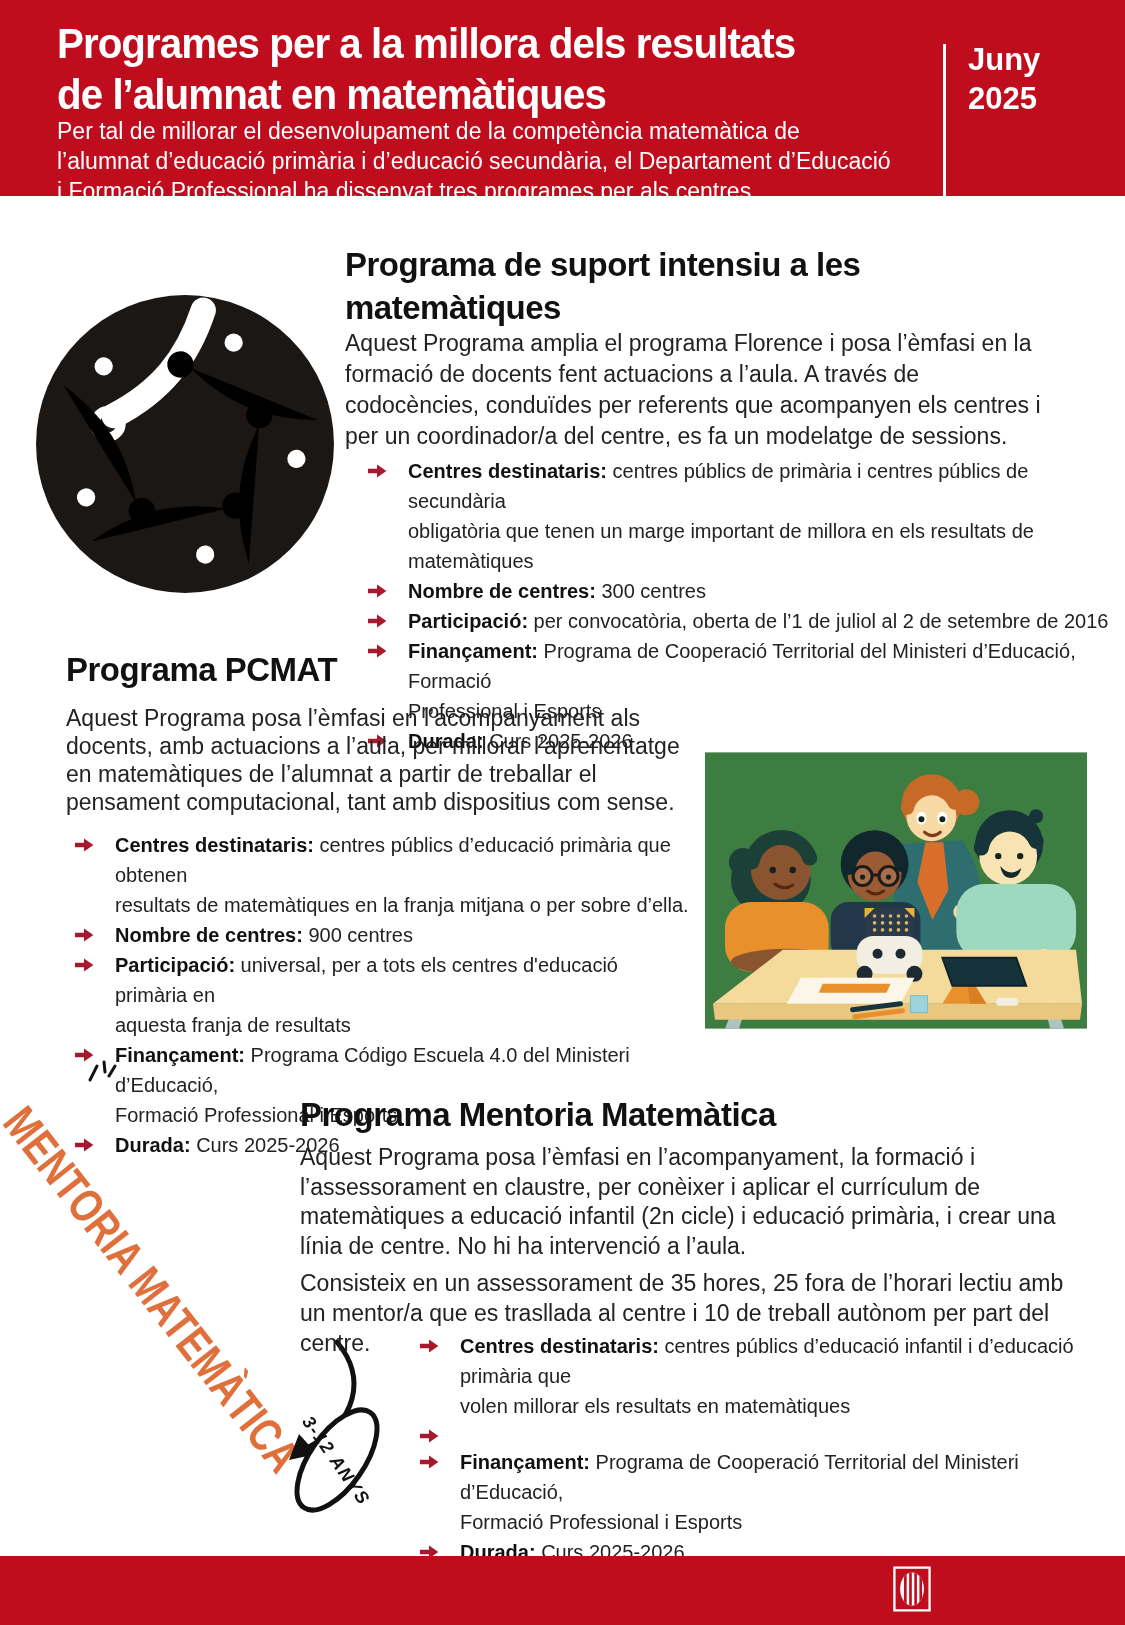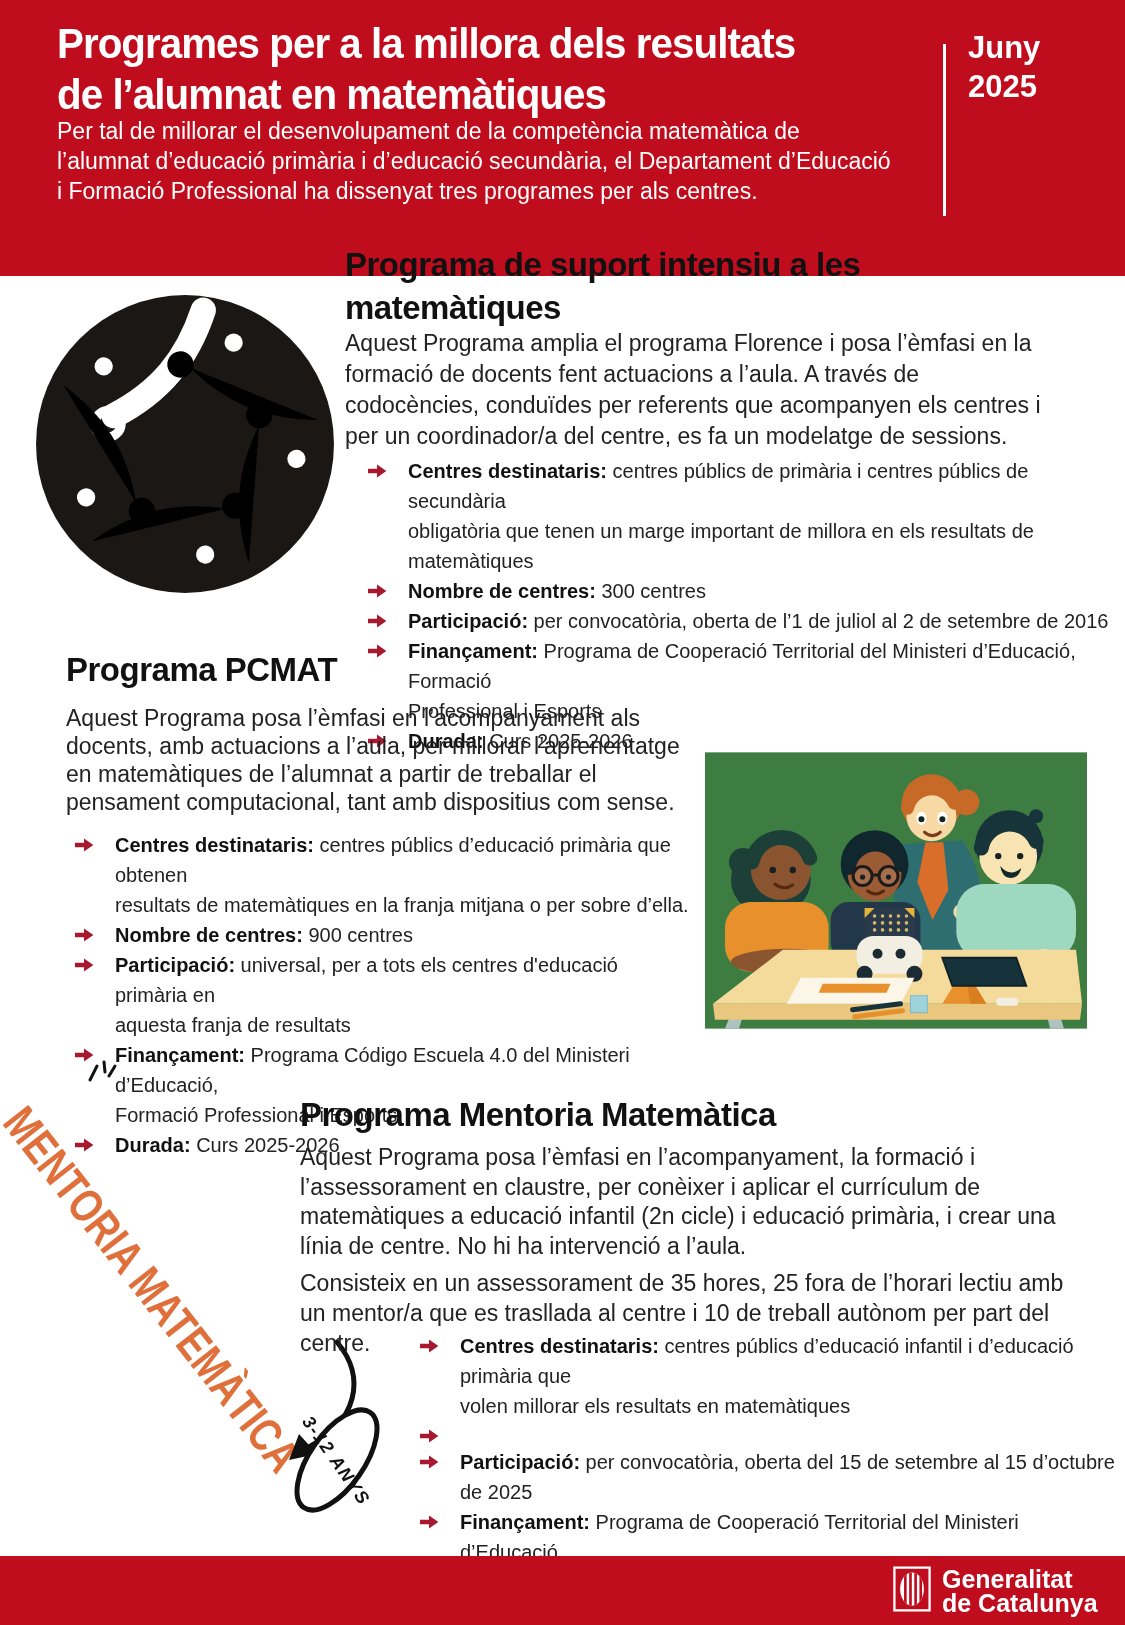--- a/index.html
+++ b/index.html
@@ -2,26 +2,26 @@
 <html lang="ca"><head>
 <meta charset="utf-8">
 <style>
   html,body{margin:0;padding:0;background:#e8e8e8;}
   .page{position:relative;width:1125px;height:1625px;background:#ffffff;overflow:hidden;
         font-family:"Liberation Sans",sans-serif;color:#1b1b1b;margin:0 auto;}
   .abs{position:absolute;}
   .pre{white-space:pre-line;}
 
   
-  .header{left:0;top:0;width:1125px;height:276px;background:#c00d1e;color:#fff;}
+  .header{left:0;top:0;width:1125px;height:196px;background:#c00d1e;color:#fff;}
   .header-title{left:57px;top:18px;font-size:42px;font-weight:bold;line-height:51px;
                 letter-spacing:-1px;transform:scaleX(.96);transform-origin:left top;}
   .header-sub{left:57px;top:116px;font-size:23px;line-height:30px;font-weight:400;}
   .header-divider{left:943px;top:44px;width:3px;height:172px;background:#ffffff;}
-  .header-date{left:968px;top:28px;font-size:31px;font-weight:bold;line-height:39px;}
+  .header-date{left:968px;top:40px;font-size:31px;font-weight:bold;line-height:39px;}
 
   
   .h2{font-size:34px;font-weight:bold;color:#111;line-height:43px;letter-spacing:-0.5px;
       transform:scaleX(.97);transform-origin:left top;}
   .para{font-size:23px;line-height:31px;color:#222;}
 
   
   ul.bullets{list-style:none;margin:0;padding:0;}
   ul.bullets li{display:flex;align-items:flex-start;gap:21px;margin:0;}
   ul.bullets .btxt{font-size:20px;line-height:30px;color:#222;white-space:pre-line;}
@@ -335,28 +335,20 @@
       </li>
 
       <li>
         <span class="arrow">
           <svg width="19" height="14" viewBox="0 0 19 14">
             <path d="M0 4.8 H9 V0.6 L18.4 7 9 13.4 V9.2 H0 Z" fill="#a6192e"></path>
           </svg>
         </span>
       </li>
 
-      <li>
-        <span class="arrow">
-          <svg width="19" height="14" viewBox="0 0 19 14">
-            <path d="M0 4.8 H9 V0.6 L18.4 7 9 13.4 V9.2 H0 Z" fill="#a6192e"></path>
-          </svg>
-        </span>
-        <span class="btxt"><strong>Participació:</strong> <span>per convocatòria, oberta del 15 de setembre al 15 d’octubre de 2025</span></span>
-      </li>
 
       <li>
         <span class="arrow">
           <svg width="19" height="14" viewBox="0 0 19 14">
             <path d="M0 4.8 H9 V0.6 L18.4 7 9 13.4 V9.2 H0 Z" fill="#a6192e"></path>
           </svg>
         </span>
         <span class="btxt"><strong>Finançament:</strong> <span>Programa de Cooperació Territorial del Ministeri d’Educació,
 Formació Professional i Esports</span></span>
       </li>
@@ -378,16 +370,14 @@
     <clipPath id="oval">
         <ellipse cx="20" cy="24" rx="12.5" ry="17.5"></ellipse>
       </clipPath>
     <g clip-path="url(#oval)" fill="#c00d1e">
       <rect x="11.6" y="4" width="2.8" height="40"></rect>
       <rect x="17.0" y="4" width="2.8" height="40"></rect>
       <rect x="22.4" y="4" width="2.8" height="40"></rect>
       <rect x="27.8" y="4" width="2.8" height="40"></rect>
     </g>
   </svg>
-  <div class="abs footer-brand pre">Generalitat
-de Catalunya</div>
 
 </div>
 
 </body></html>

